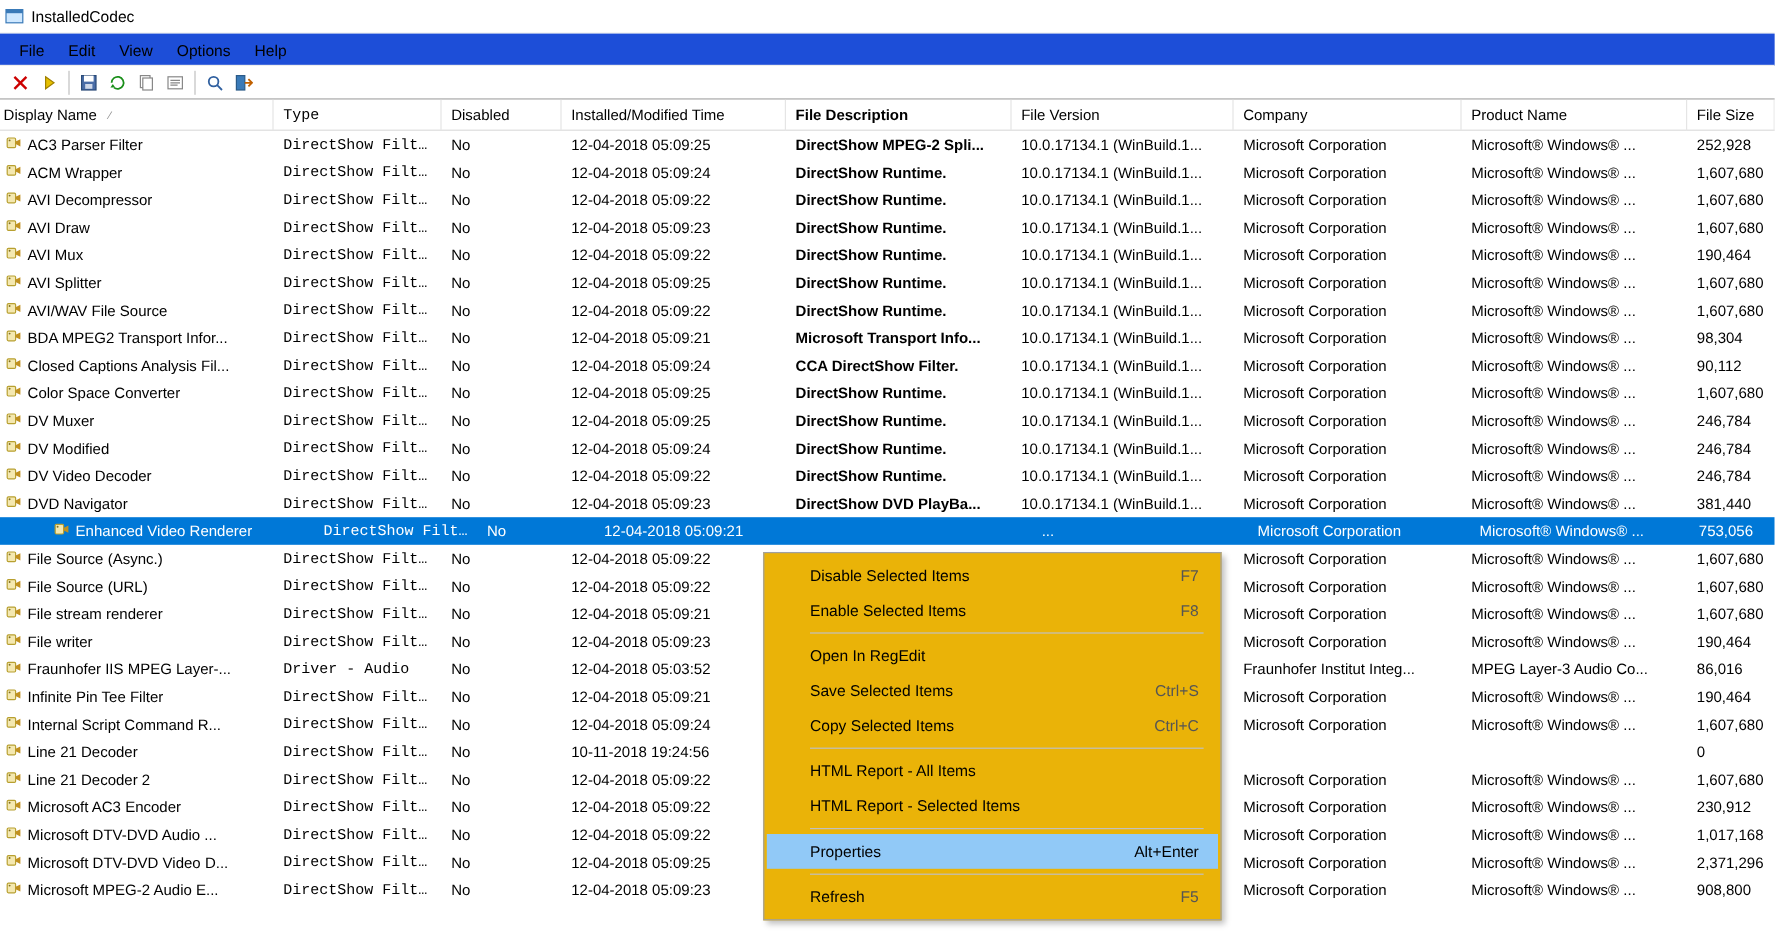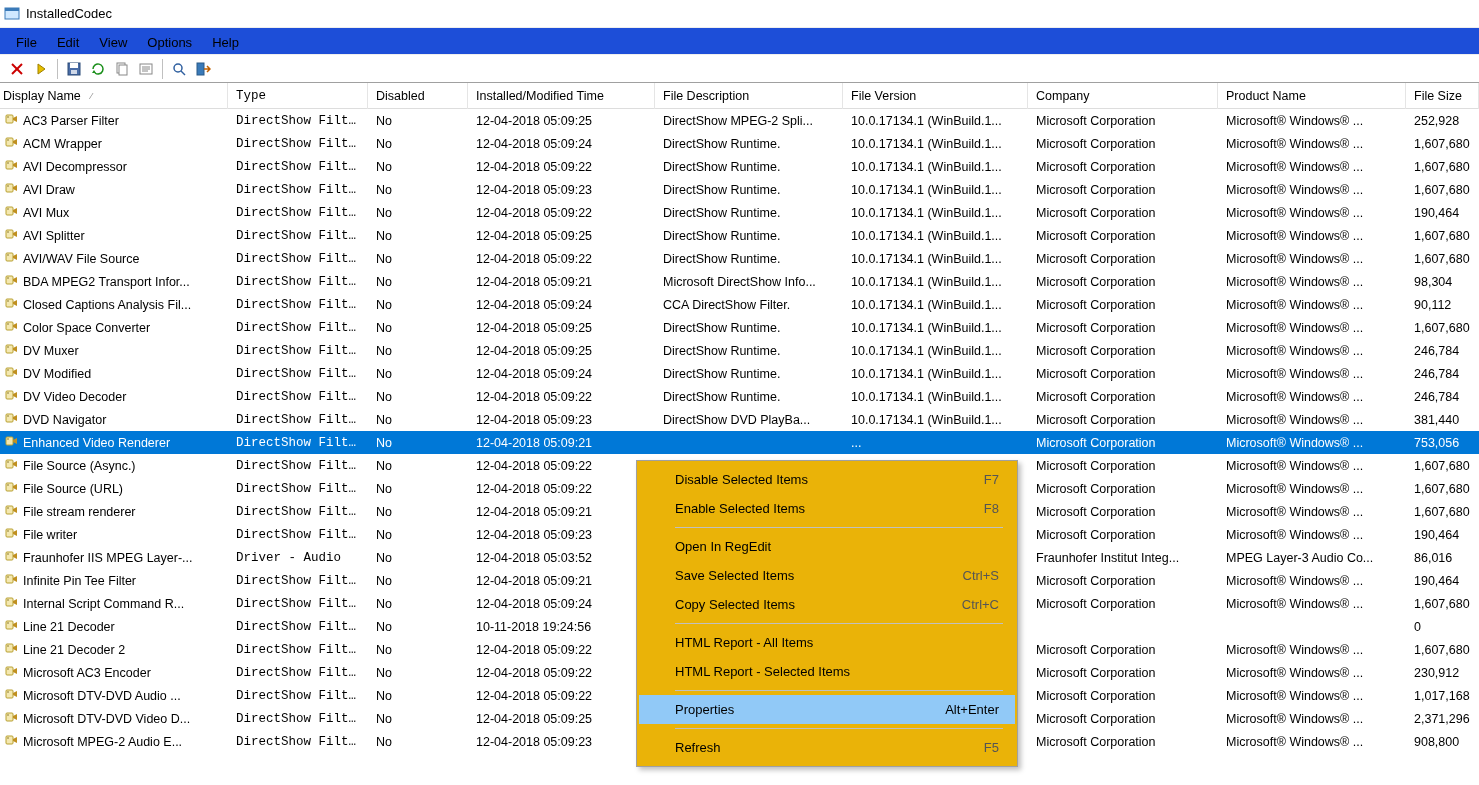--- a/index.html
+++ b/index.html
@@ -11,27 +11,27 @@
 .menu-item { padding:4px 10px; cursor:default; }
 .toolbar { height:28px; display:flex; align-items:center; padding:0 6px; gap:2px; border-bottom:1px solid #a0a0a0; }
 .tb-btn { width:22px; height:22px; display:flex; align-items:center; justify-content:center; cursor:default; }
 .tb-sep { width:1px; height:20px; background:#c0c0c0; margin:0 3px; }
 .table-wrap { position:relative; overflow:hidden; }
 .headers { display:flex; height:26px; background:#fff; border-bottom:1px solid #ddd; }
 .hcell { height:26px; display:flex; align-items:center; padding:0 8px; border-right:1px solid #e5e5e5; font-size:12.5px; overflow:hidden; white-space:nowrap; text-overflow:ellipsis; cursor:default;}
 .hcell .sort-ind { margin-left:6px; color:#888; font-size:9px;}
 .rows { }
 .row { display:flex; height:23px; align-items:center;}
-.row.selected { background:#0078d7; color:#fff; }
+.row.selected { background:#0078d7; color:#fff;padding-left:40px; }
 .cell { padding:0 8px; overflow:hidden; white-space:nowrap; text-overflow:ellipsis; font-size:12.5px;}
 .col0 { width:228px; display:flex; align-items:center; gap:4px; padding-left:3px;}
 .col1 { width:140px;font-family:Liberation Mono, monospace; }
 .col2 { width:100px;align-items:center; }
 .col3 { width:187px; }
-.col4 { width:188px; }
+.col4 { width:188px;font-weight:bold; }
 .col5 { width:185px; }
 .col6 { width:190px; }
 .col7 { width:188px; }
 .col8 { width:73px; }
 .codec-icon { width:16px; height:16px; flex-shrink:0; }
 .ctx-menu { position:absolute; left:636px; top:460px; width:382px; background:#eab308; border:1px solid #a0a0a0; box-shadow:3px 3px 5px rgba(0,0,0,.25); padding:4px 2px; z-index:10; }
 .ctx-item { height:29px; display:flex; align-items:center; padding:0 16px 0 36px; justify-content:space-between; font-size:13px; cursor:default;}
 .ctx-item.highlight { background:#91c9f7;text-align:center; }
 .ctx-sep { height:1px; background:#c0c0c0; margin:4px 12px 4px 36px; }
 .ctx-short { color:#555; }
@@ -274,21 +274,21 @@
           <span><svg class="codec-icon" viewBox="0 0 16 16">
               <rect x="3" y="4" width="7" height="8" rx="1" fill="#f4e8b0" stroke="#b8a030"></rect>
               <path d="M10 7 L14 5 L14 11 L10 9 Z" fill="#c09020"></path>
               <circle cx="5" cy="6" r="0.8" fill="#807020"></circle>
             </svg></span>
           <span>BDA MPEG2 Transport Infor...</span>
         </div>
         <div class="cell col1">DirectShow Filter</div>
         <div class="cell col2">No</div>
         <div class="cell col3">12-04-2018 05:09:21</div>
-        <div class="cell col4">Microsoft DirectShow Info...</div>
+        <div class="cell col4">Microsoft Transport Info...</div>
         <div class="cell col5">10.0.17134.1 (WinBuild.1...</div>
         <div class="cell col6">Microsoft Corporation</div>
         <div class="cell col7">Microsoft® Windows® ...</div>
         <div class="cell col8">98,304</div>
       </div>
       <div class="row">
         <div class="cell col0">
           <span><svg class="codec-icon" viewBox="0 0 16 16">
               <rect x="3" y="4" width="7" height="8" rx="1" fill="#f4e8b0" stroke="#b8a030"></rect>
               <path d="M10 7 L14 5 L14 11 L10 9 Z" fill="#c09020"></path>

